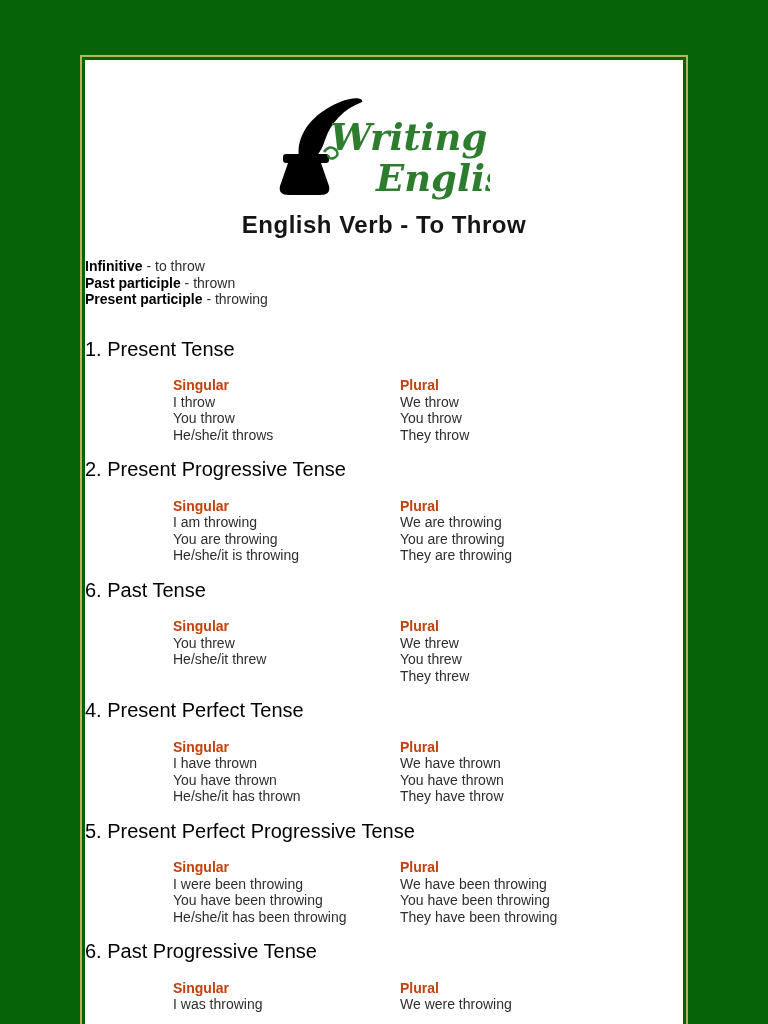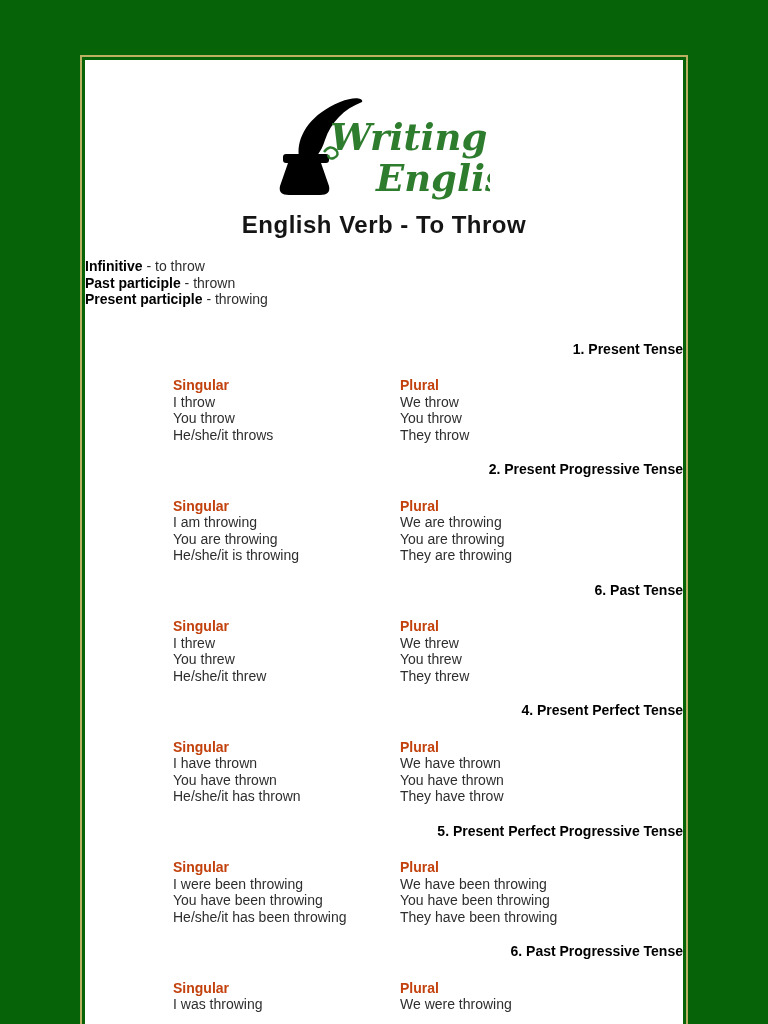--- a/index.html
+++ b/index.html
@@ -47,23 +47,23 @@
     margin-top:21px;
     text-align:left;
     font-size:14px;
     line-height:16.5px;
     color:#2e2e2e;
   }
   .forms b { color:#000; }
   .sections { margin-top:33px; }
   .section { margin-bottom:18px; }
   .section-heading {
-    text-align:right;
-    font-size:14px;
-    font-weight:bold;
+    text-align:left;
+    font-size:20px;
+    font-weight:normal;
     line-height:16.5px;
     color:#000;
     margin-bottom:20px;
   }
   .cols {
     display:flex;
     padding-left:88px;
     font-size:14px;
     line-height:16.5px;
     color:#2e2e2e;
@@ -137,21 +137,20 @@
               <div>You are throwing</div>
               <div>They are throwing</div>
             </div>
           </div>
         </div>
         <div class="section">
           <div class="section-heading">6. Past Tense</div>
           <div class="cols">
             <div class="col-singular">
               <div class="col-header">Singular</div>
-              <div>I threw</div>
               <div>You threw</div>
               <div>He/she/it threw</div>
             </div>
             <div class="col-plural">
               <div class="col-header">Plural</div>
               <div>We threw</div>
               <div>You threw</div>
               <div>They threw</div>
             </div>
           </div>

